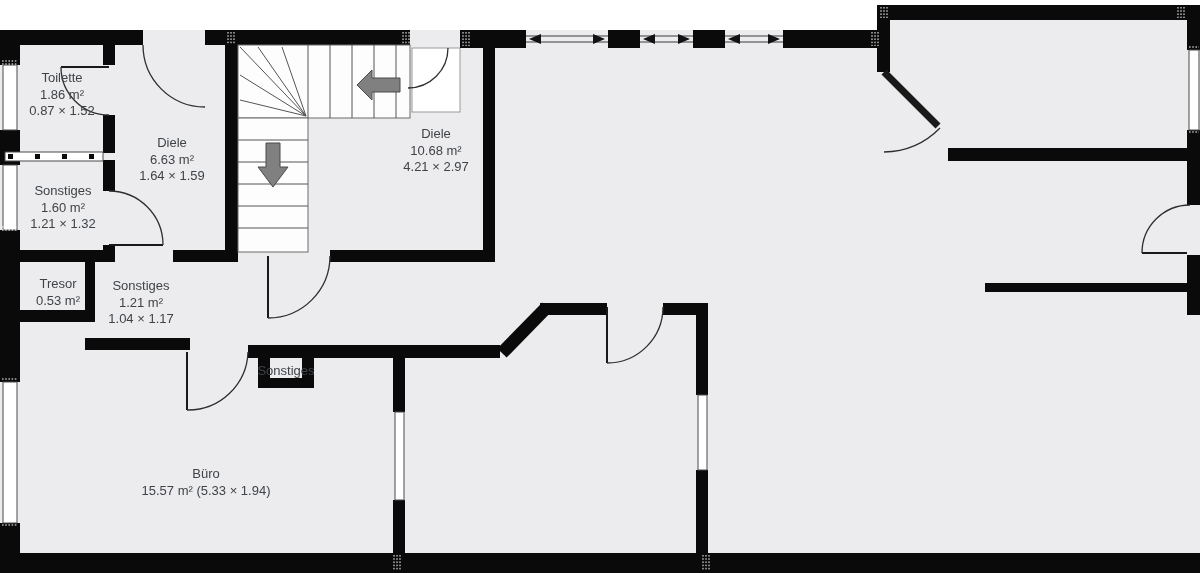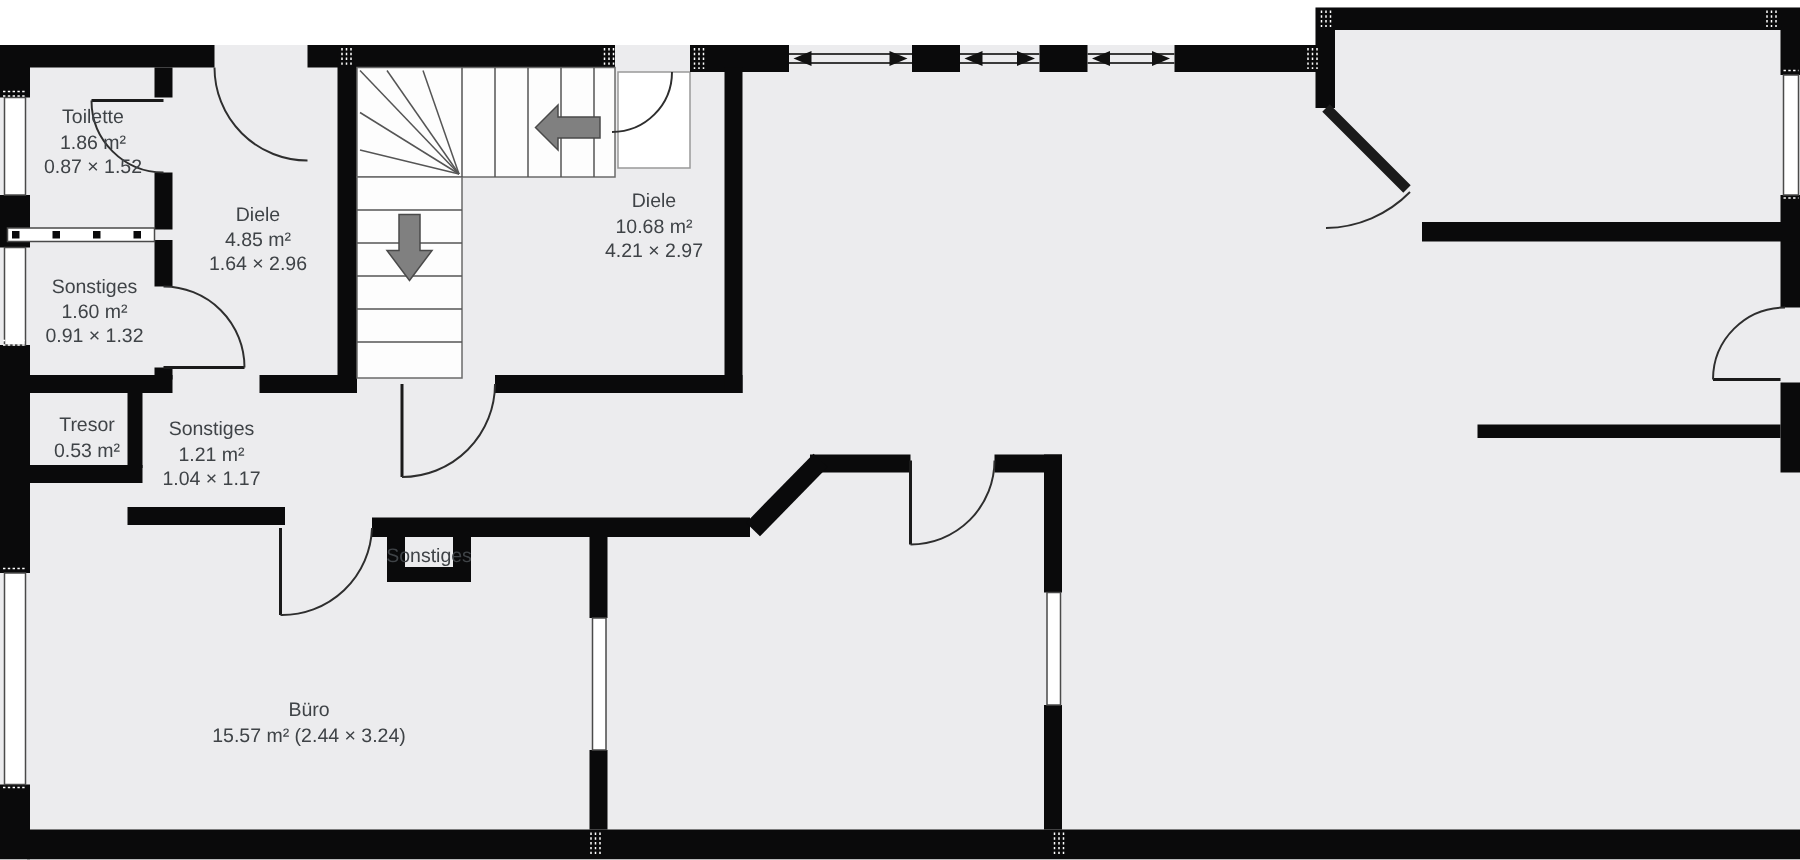--- a/index.html
+++ b/index.html
@@ -188,27 +188,27 @@
 
   <div class="room-label" style="left:62px;top:95px">
     <div>Toilette</div>
     <div>1.86 m²</div>
     <div>0.87 × 1.52</div>
   </div>
 
   <div class="room-label" style="left:63px;top:208px">
     <div>Sonstiges</div>
     <div>1.60 m²</div>
-    <div>0.91 × 1.32</div>
+    <div>1.21 × 1.32</div>
   </div>
 
   <div class="room-label" style="left:172px;top:160px">
     <div>Diele</div>
-    <div>4.85 m²</div>
-    <div>1.64 × 2.96</div>
+    <div>6.63 m²</div>
+    <div>1.64 × 1.59</div>
   </div>
 
   <div class="room-label" style="left:436px;top:151px">
     <div>Diele</div>
     <div>10.68 m²</div>
     <div>4.21 × 2.97</div>
   </div>
 
 
   <div class="room-label" style="left:58px;top:292px">
@@ -222,17 +222,17 @@
     <div>1.04 × 1.17</div>
   </div>
 
   <div class="room-label" style="left:286px;top:371px">
     <div>Sonstiges</div>
   </div>
 
 
   <div class="room-label" style="left:206px;top:482px">
     <div>Büro</div>
-    <div>15.57 m² (2.44 × 3.24)</div>
+    <div>15.57 m² (5.33 × 1.94)</div>
   </div>
 
 
 </div>
 
 </body></html>

